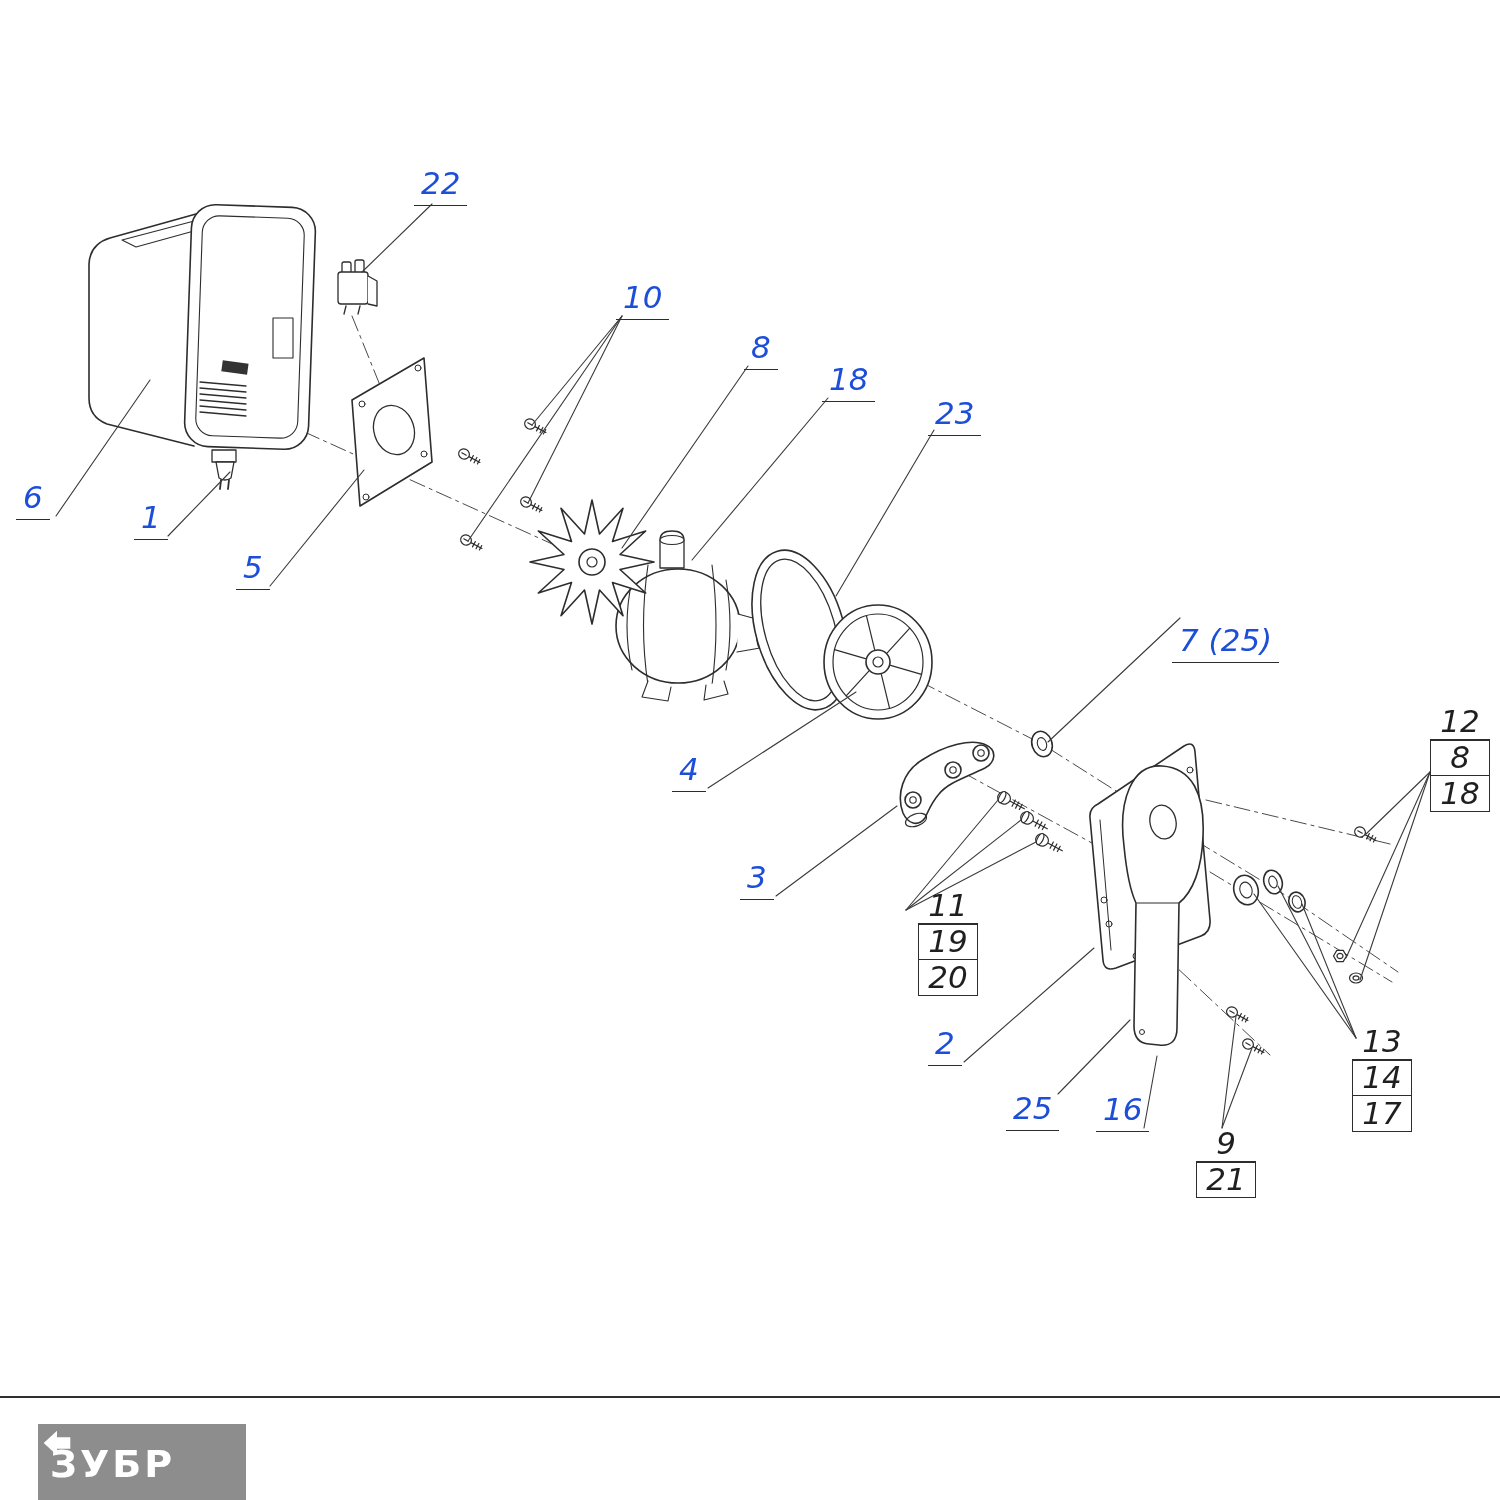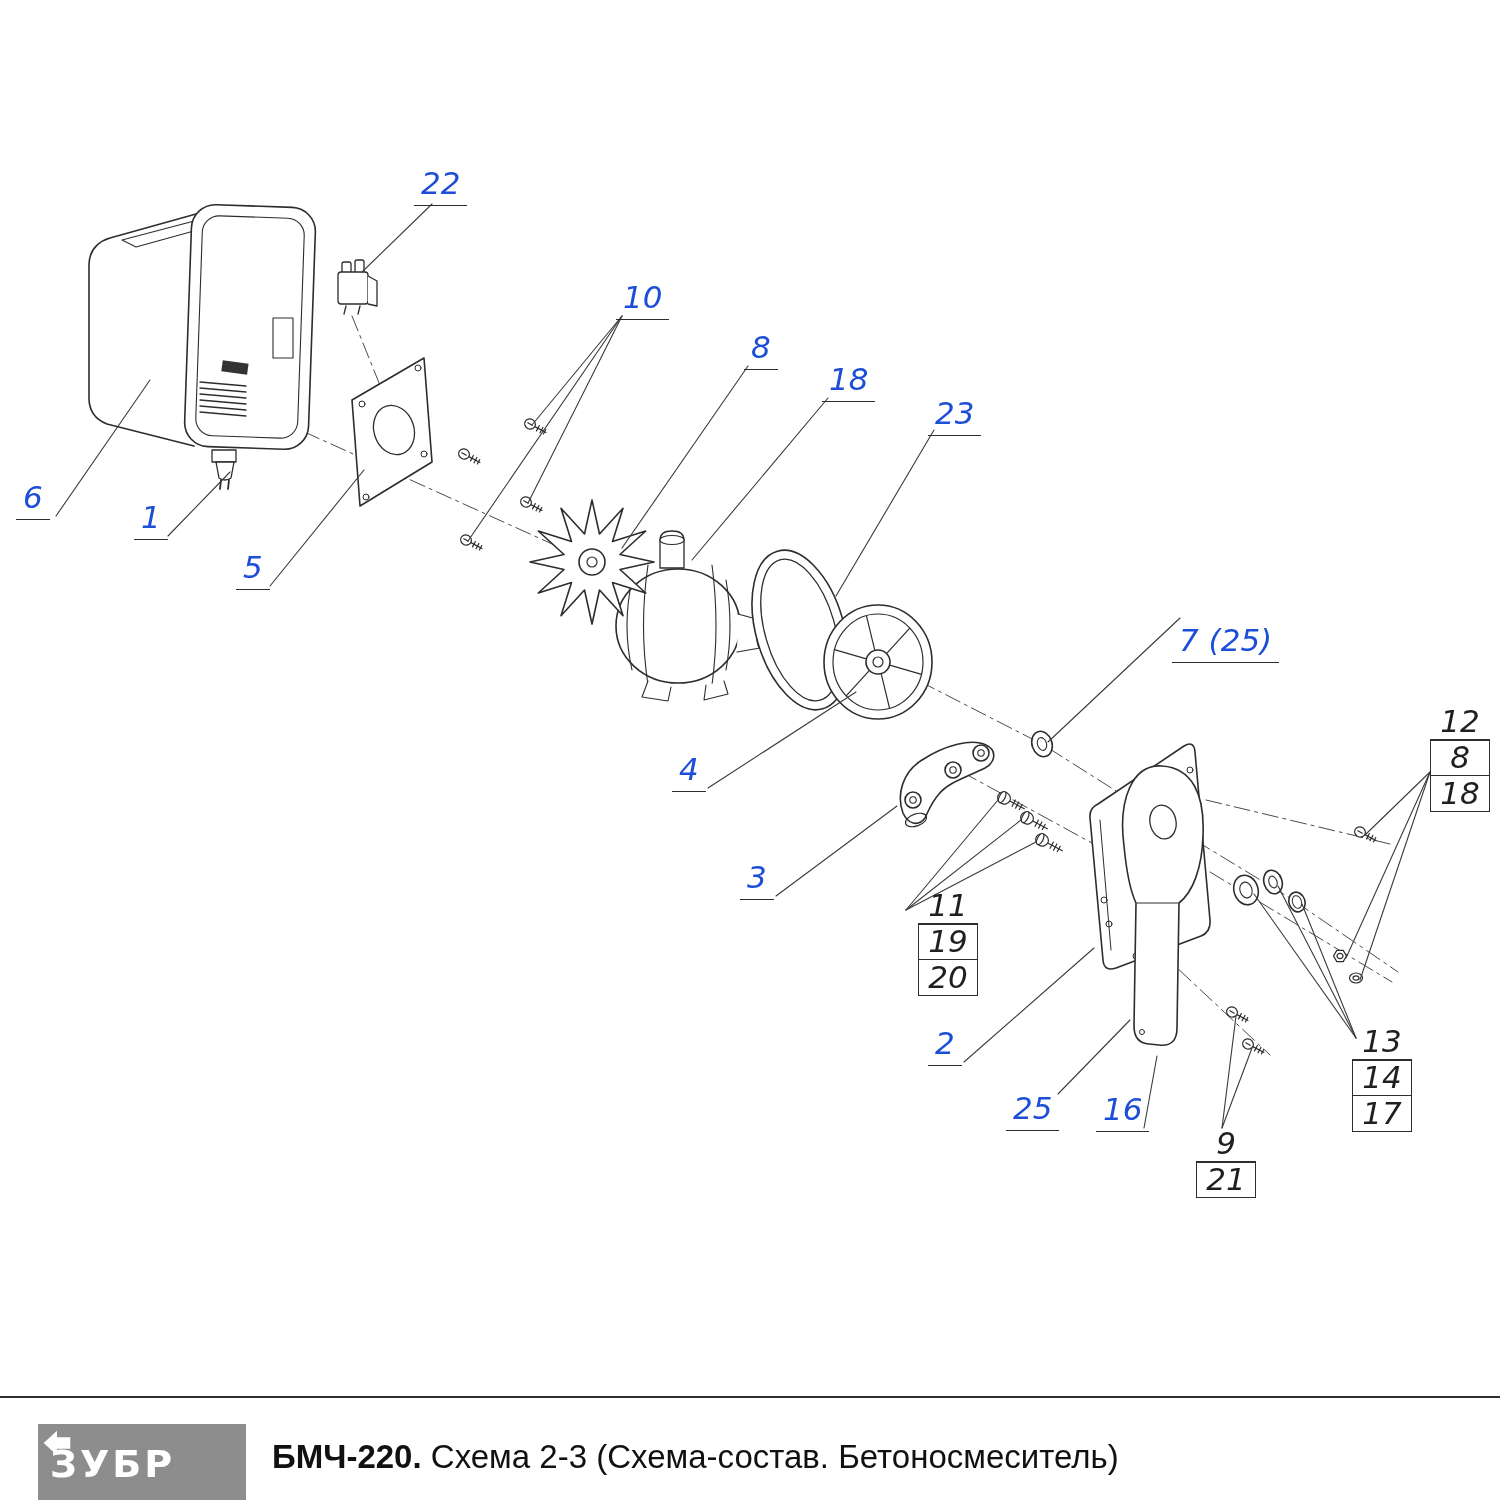--- a/index.html
+++ b/index.html
@@ -294,18 +294,14 @@
 
   <div class="footer-rule"></div>
 
   <div class="logo">
     <svg width="38" height="38" viewBox="0 0 40 40">
       <path d="M6 20 L20 7 L20 14 L34 14 L34 26 L20 26 L20 33 Z" fill="#ffffff"></path>
     </svg>
     <span class="brand">ЗУБР</span>
   </div>
 
-  <div class="title">
-    <span class="model">БМЧ-220.</span>
-    <span>Схема 2-3 (Схема-состав. Бетоносмеситель)</span>
-  </div>
 
 </div>
 
 </body></html>

